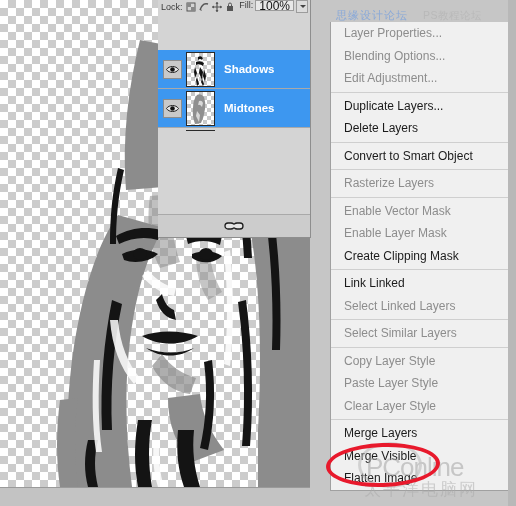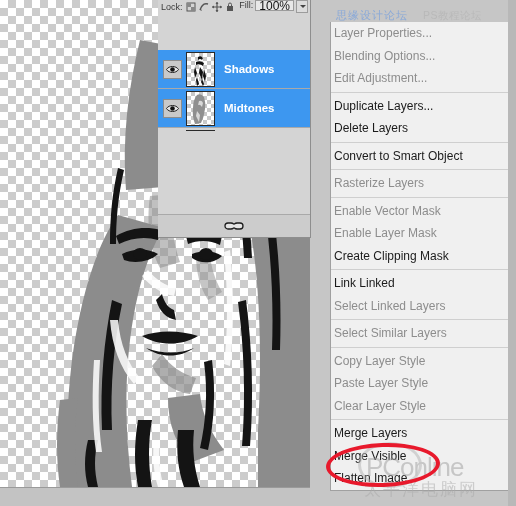--- a/index.html
+++ b/index.html
@@ -105,21 +105,21 @@
 
   
   .ctx-menu{
     position:absolute;left:330px;top:22px;width:186px;
     background:#f0f0f0;
     border:1px solid #a0a0a0;border-top:none;
     font-size:12px;
     box-sizing:border-box;
   }
   .mi{
-    height:22.5px;line-height:22.5px;padding-left:3px;color:#1b1b1b;
+    height:22.5px;line-height:22.5px;padding-left:13px;color:#1b1b1b;
     white-space:nowrap;overflow:hidden;
   }
   .mi.dim{color:#8d8d8d;}
   .msep{height:1px;background:#cfcfcf;margin:2px 0 2px 0;}
 
   
   .red-ellipse{
     position:absolute;left:326px;top:443px;width:106px;height:36px;
     border:4px solid #e8192c;border-radius:50%;
     transform:rotate(-2deg);

